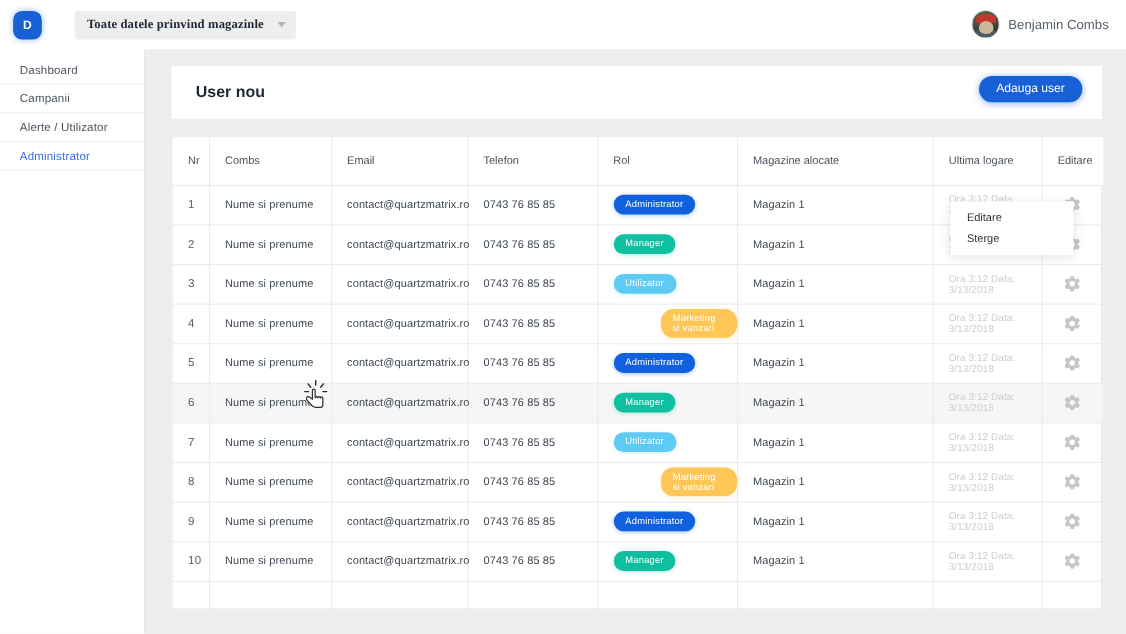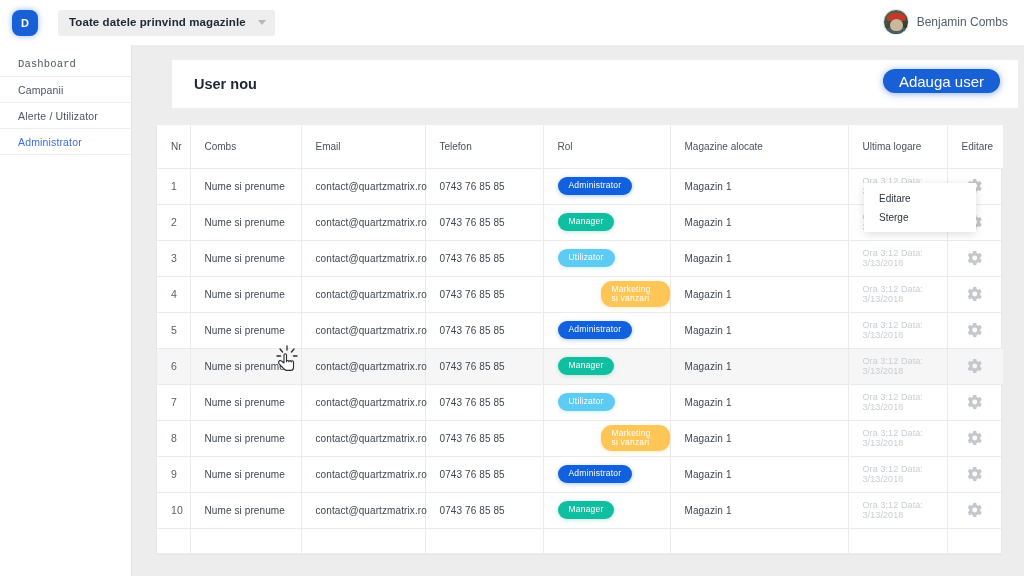--- a/index.html
+++ b/index.html
@@ -21,27 +21,28 @@
     margin-left: 12px;
     width: 26px; height: 26px;
     border-radius: 8px;
     background: #1860d6;
     color: #fff;
     font-size: 11px; font-weight: bold;
     display: flex; align-items: center; justify-content: center;
     box-shadow: 0 0 6px rgba(24,96,214,0.45);
   }
   .scope-select {
-    margin-left: 20px;
+    margin-left: 30px;
     height: 26px;
     background: #eeeeee;
     border-radius: 3px;
     display: flex; align-items: center;
     padding: 0 9px 1px 11px;
     gap: 12px;
+    font-family: Liberation Serif, serif;
   }
   .scope-select .lbl { font-size: 11.5px; color: #1d2733; font-weight: bold; letter-spacing: .1px; }
   .caret {
     width: 0; height: 0;
     border-left: 4px solid transparent;
     border-right: 4px solid transparent;
     border-top: 5px solid #b4b8bd;
   }
   .user-chip {
     position: absolute; right: 16px; top: 9px;
@@ -77,46 +78,46 @@
   }
   .side-item {
     height: 26px;
     display: flex; align-items: center;
     padding-left: 18px;
     font-size: 10.5px;
     color: #4d5560;
     border-bottom: 1px solid #eceef0;
     letter-spacing: .15px;
   }
-  .side-item:first-child { margin-top: 6px; font-family: Liberation Mono, monospace; }
+  .side-item:first-child { margin-top: 6px; }
   .side-item.active { color: #3b6fe0; }
 
   
   .main {
     position: absolute; left: 133px; top: 45px;
     width: 891px; height: 531px;
     background: #ededed;
   }
 
   .card-header {
     position: absolute; left: 23px; top: 15px;
     width: 846px; height: 48px;
     background: #ffffff;
-    display: flex; align-items: center; margin-left: 16px;
+    display: flex; align-items: center;
   }
   .page-title {
     margin-left: 22px;
     font-size: 14.5px; font-weight: bold; color: #1d2733;
   }
   .add-btn {
     position: absolute; right: 18px; top: 9px;
     height: 24px; padding: 0 16px;
     background: #1860d6;
     border: none; border-radius: 12px;
-    color: #fff; font-size: 15px;
+    color: #fff; font-size: 11px;
     font-family: "Liberation Sans", sans-serif;
     cursor: pointer;
     box-shadow: 0 1px 7px rgba(24,96,214,0.5);
     display: flex; align-items: center; justify-content: center;
   }
 
   
   .table-wrap {
     position: absolute; left: 23px; top: 80px;
     width: 846px;

